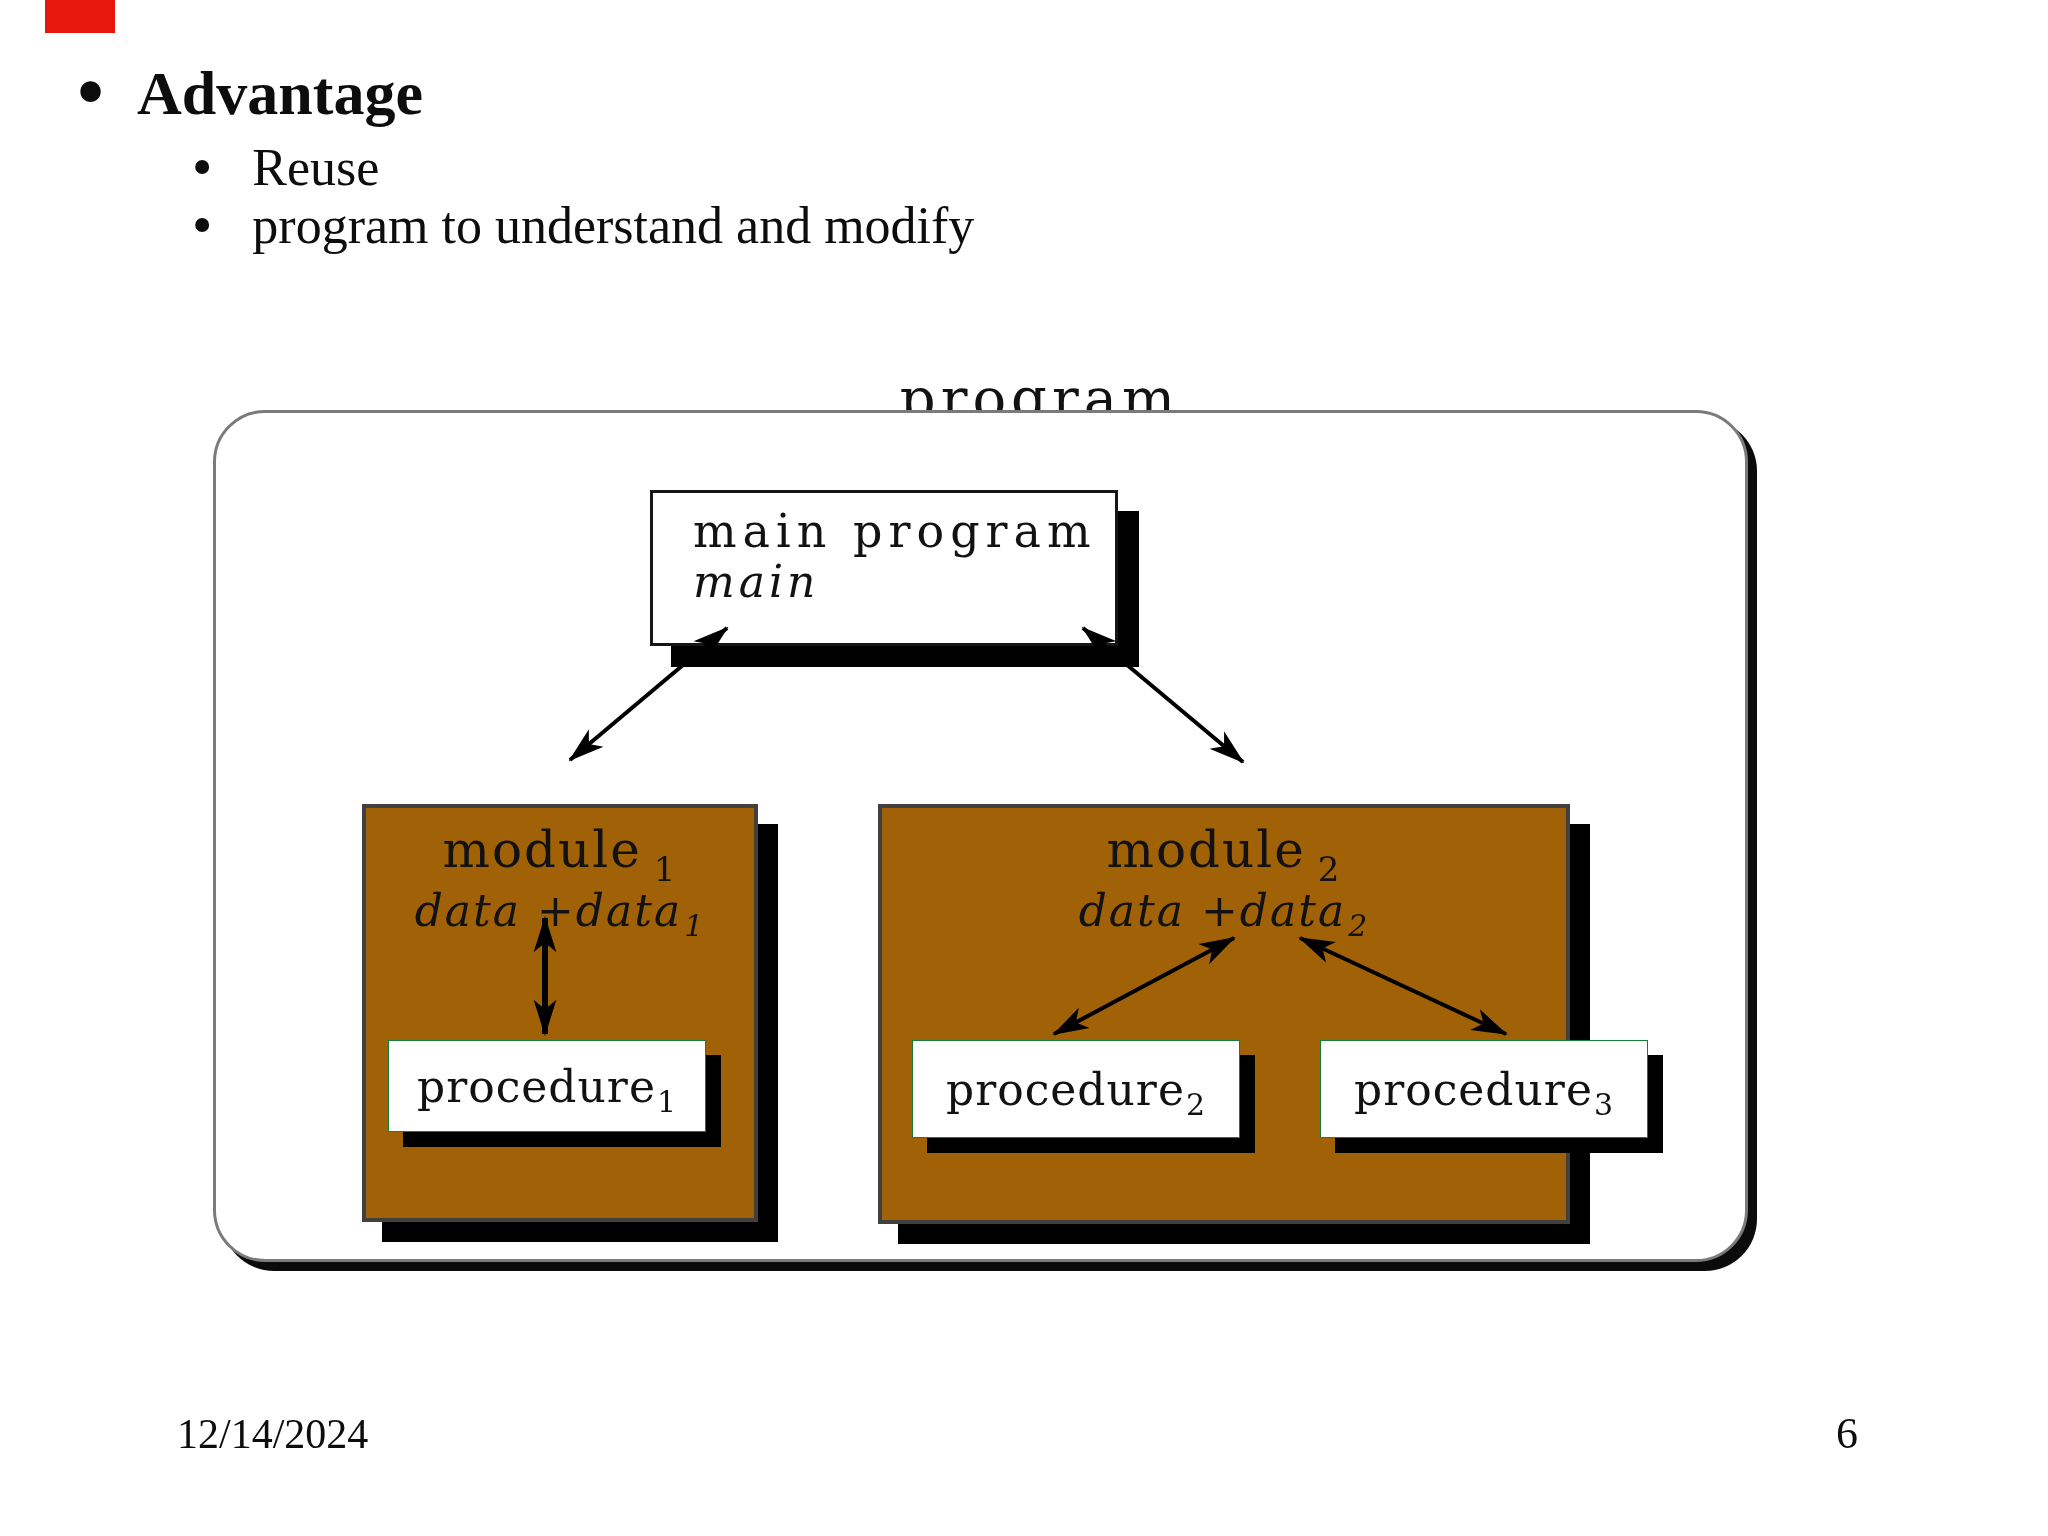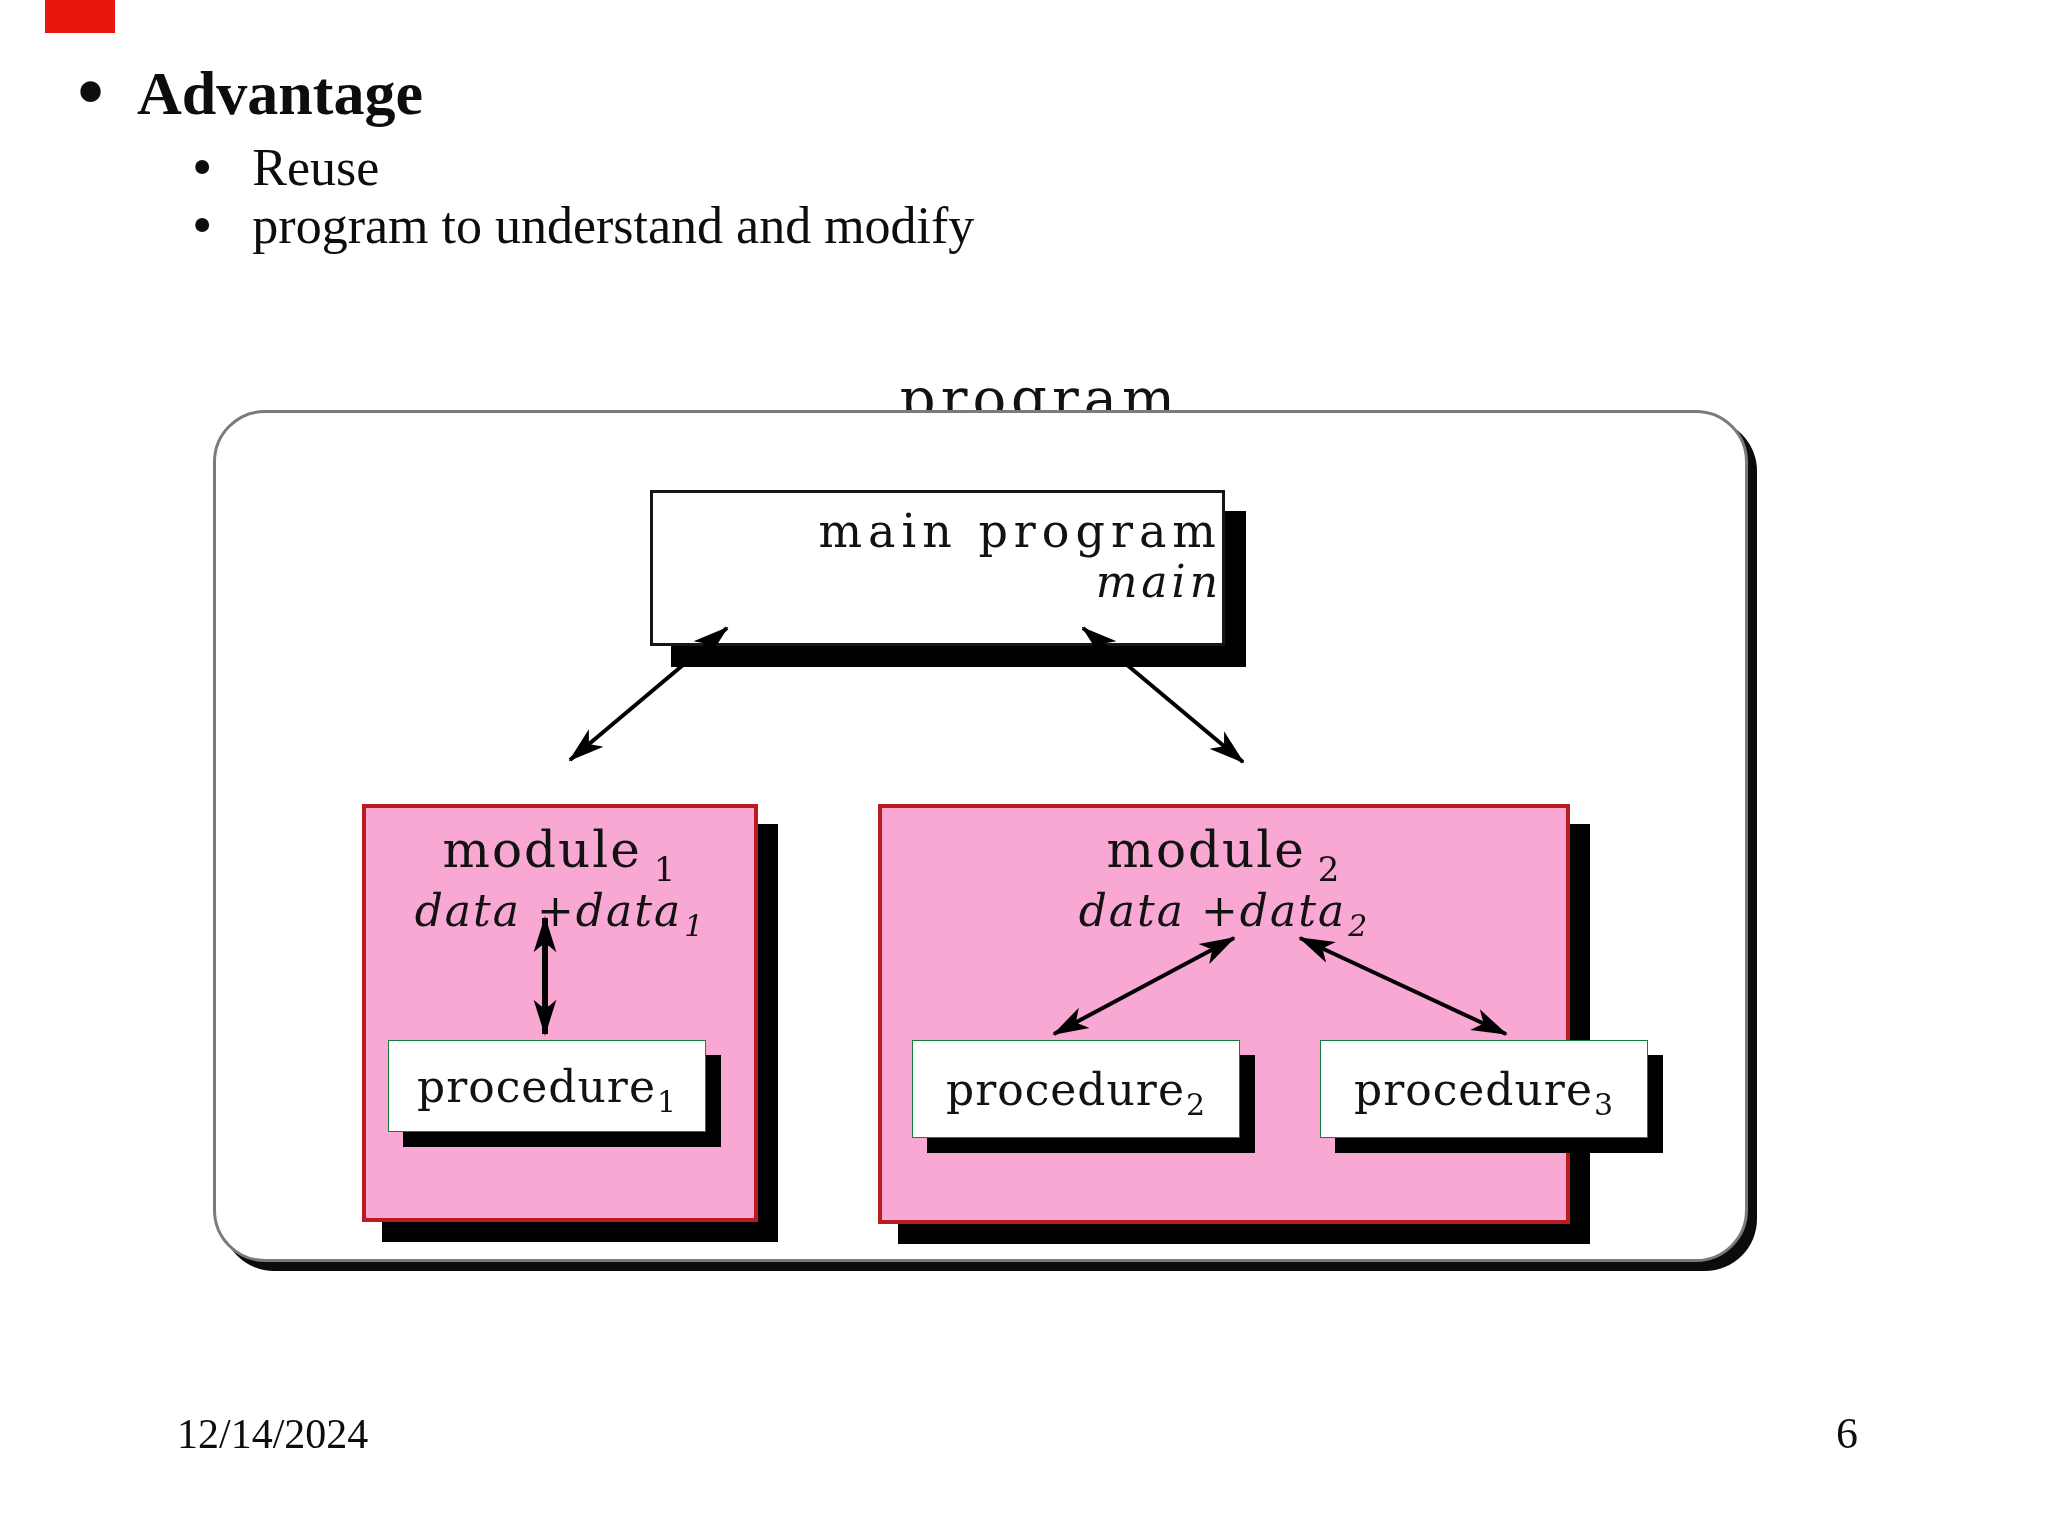--- a/index.html
+++ b/index.html
@@ -38,30 +38,31 @@
     text-align: center; font-size: 56px; letter-spacing: 5px;
   }
   .outer-rounded {
     position: absolute; left: 213px; top: 410px; width: 1535px; height: 852px;
     background: #ffffff;
     border: 3px solid #7b7b7b;
     border-radius: 52px;
     box-shadow: 9px 9px 0 0 #0b0b0b;
   }
   .main-box {
-    position: absolute; left: 650px; top: 454px; width: 575px; height: 156px;
+    position: absolute; left: 650px; top: 454px; width: 468px; height: 156px;
     background: #ffffff; border: 3px solid #161616;
     box-shadow: 21px 21px 0 0 #000000;
-    text-align: right;
+    text-align: left;
+    padding-left: 40px;
   }
   .main-box .t1 { margin-top: 12px; font-size: 46px; letter-spacing: 6px; line-height: 1.15; }
   .main-box .t2 { font-style: italic; font-size: 44px; letter-spacing: 4px; line-height: 1.1; }
 
   .module-box {
-    position: absolute; background: #f9a8d4; border: 4px solid #b91c1c;
+    position: absolute; background: #a16207; border: 4px solid #404040;
     box-shadow: 20px 20px 0 0 #000000; text-align: center;
   }
   .module-1 { left: 362px; top: 768px; width: 396px; height: 418px; }
   .module-2 { left: 878px; top: 768px; width: 692px; height: 420px; }
   .mtitle { margin-top: 16px; font-size: 50px; letter-spacing: 2px; line-height: 1.05; }
   .tsub { font-size: 34px; position: relative; top: 14px; margin-left: 12px; }
   .mdata { margin-top: 10px; font-style: italic; font-size: 44px; letter-spacing: 2px; line-height: 1.1; }
   .dsub { font-size: 30px; position: relative; top: 10px; margin-left: 2px; font-style: italic; }
 
   .proc-box {

